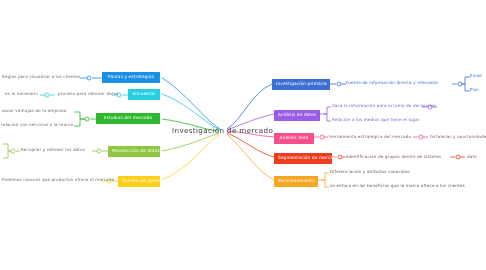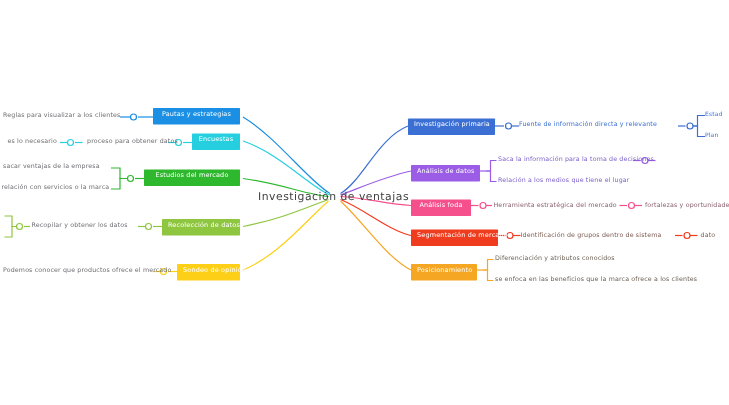--- a/index.html
+++ b/index.html
@@ -151,21 +151,21 @@
       <line x1="450" y1="157" x2="455" y2="157" stroke="#f03c1e" stroke-width="0.8"></line>
       <circle cx="458" cy="157" r="2" fill="#ffffff" stroke="#f03c1e" stroke-width="0.8"></circle>
       <line x1="460" y1="157" x2="465" y2="157" stroke="#f03c1e" stroke-width="0.8"></line>
 
       <path d="M 318 180 L 322 180" stroke="#f5a623" stroke-width="0.8" fill="none"></path>
       <path d="M 322 180 L 325 180 L 325 173 L 329 173" stroke="#f5a623" stroke-width="0.8" fill="none"></path>
       <path d="M 322 180 L 325 180 L 325 187 L 329 187" stroke="#f5a623" stroke-width="0.8" fill="none"></path>
     </svg>
   </div>
 
-  <div class="node root-node" style="left:172px; top:127px;">Investigación de ventajas</div>
+  <div class="node root-node" style="left:172px; top:127px;">Investigación de mercado</div>
 
   <div class="node branch-node" style="left:102px; top:72px; width:58px; background:#1a8fe3;">Pautas y estrategias</div>
   <div class="node leaf-node grey-txt" style="left:2px; top:75px;">Reglas para visualizar a los clientes</div>
 
   <div class="node branch-node" style="left:128px; top:89px; width:32px; background:#26cfe0;">Encuestas</div>
   <div class="node leaf-node grey-txt" style="left:58px; top:92px;">proceso para obtener datos</div>
   <div class="node leaf-node grey-txt" style="left:5px; top:92px;">es lo necesario</div>
 
   <div class="node branch-node" style="left:96px; top:113px; width:64px; background:#2eb82e;">Estudios del mercado</div>
   <div class="node leaf-node grey-txt" style="left:2px; top:109px;">sacar ventajas de la empresa</div>

